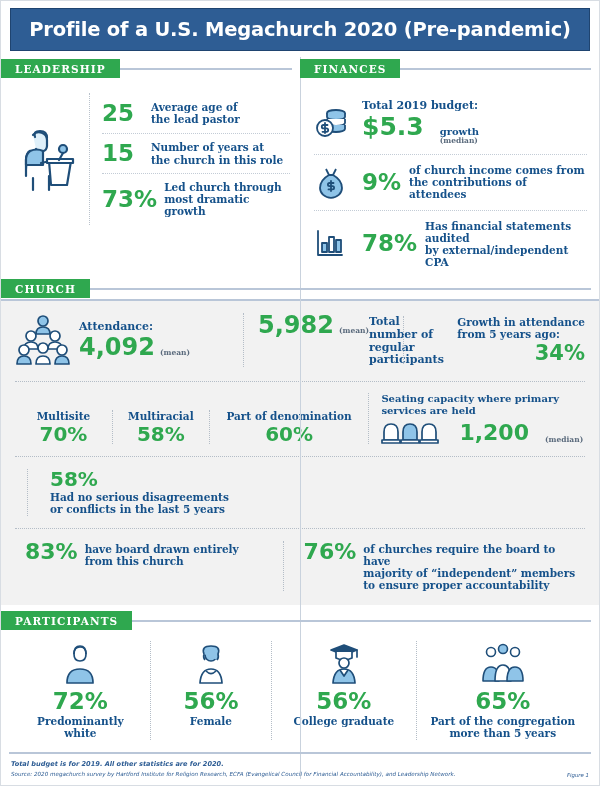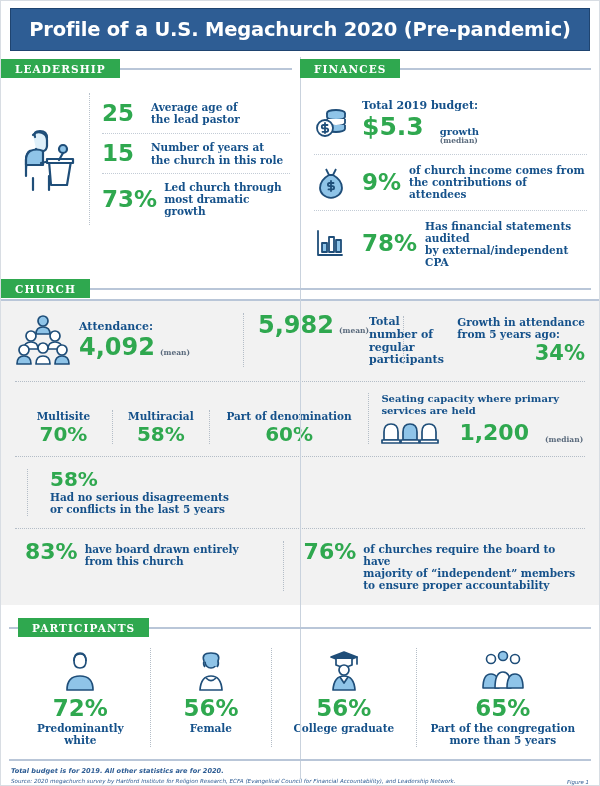--- a/index.html
+++ b/index.html
@@ -445,21 +445,21 @@
       <div class="r4b">
         <span class="num">76%</span>
         <span class="lbl" style="white-space:pre-line">of churches require the board to have
 majority of “independent” members
 to ensure proper accountability</span>
       </div>
     </div>
 
   </div>
 
-  <div class="badge-row" style="margin-top:11px;padding-left:17px;">
+  <div class="badge-row" style="margin-top:4px;">
     <span class="badge">PARTICIPANTS</span>
   </div>
 
   <div class="part-row">
     <div class="p-cell p1">
       <span class="p-icon">
         <svg width="34" height="42" viewBox="0 0 34 42">
           <g fill="none" stroke="#1f4e79" stroke-width="1.7" stroke-linejoin="round">
             <path d="M17 4 q-6 0 -6 7 q0 7 6 7 q6 0 6 -7 q0 -7 -6 -7z" fill="#ffffff"></path>
             <path d="M11 11 q0 -8 6 -8 q6 0 6 8"></path>

